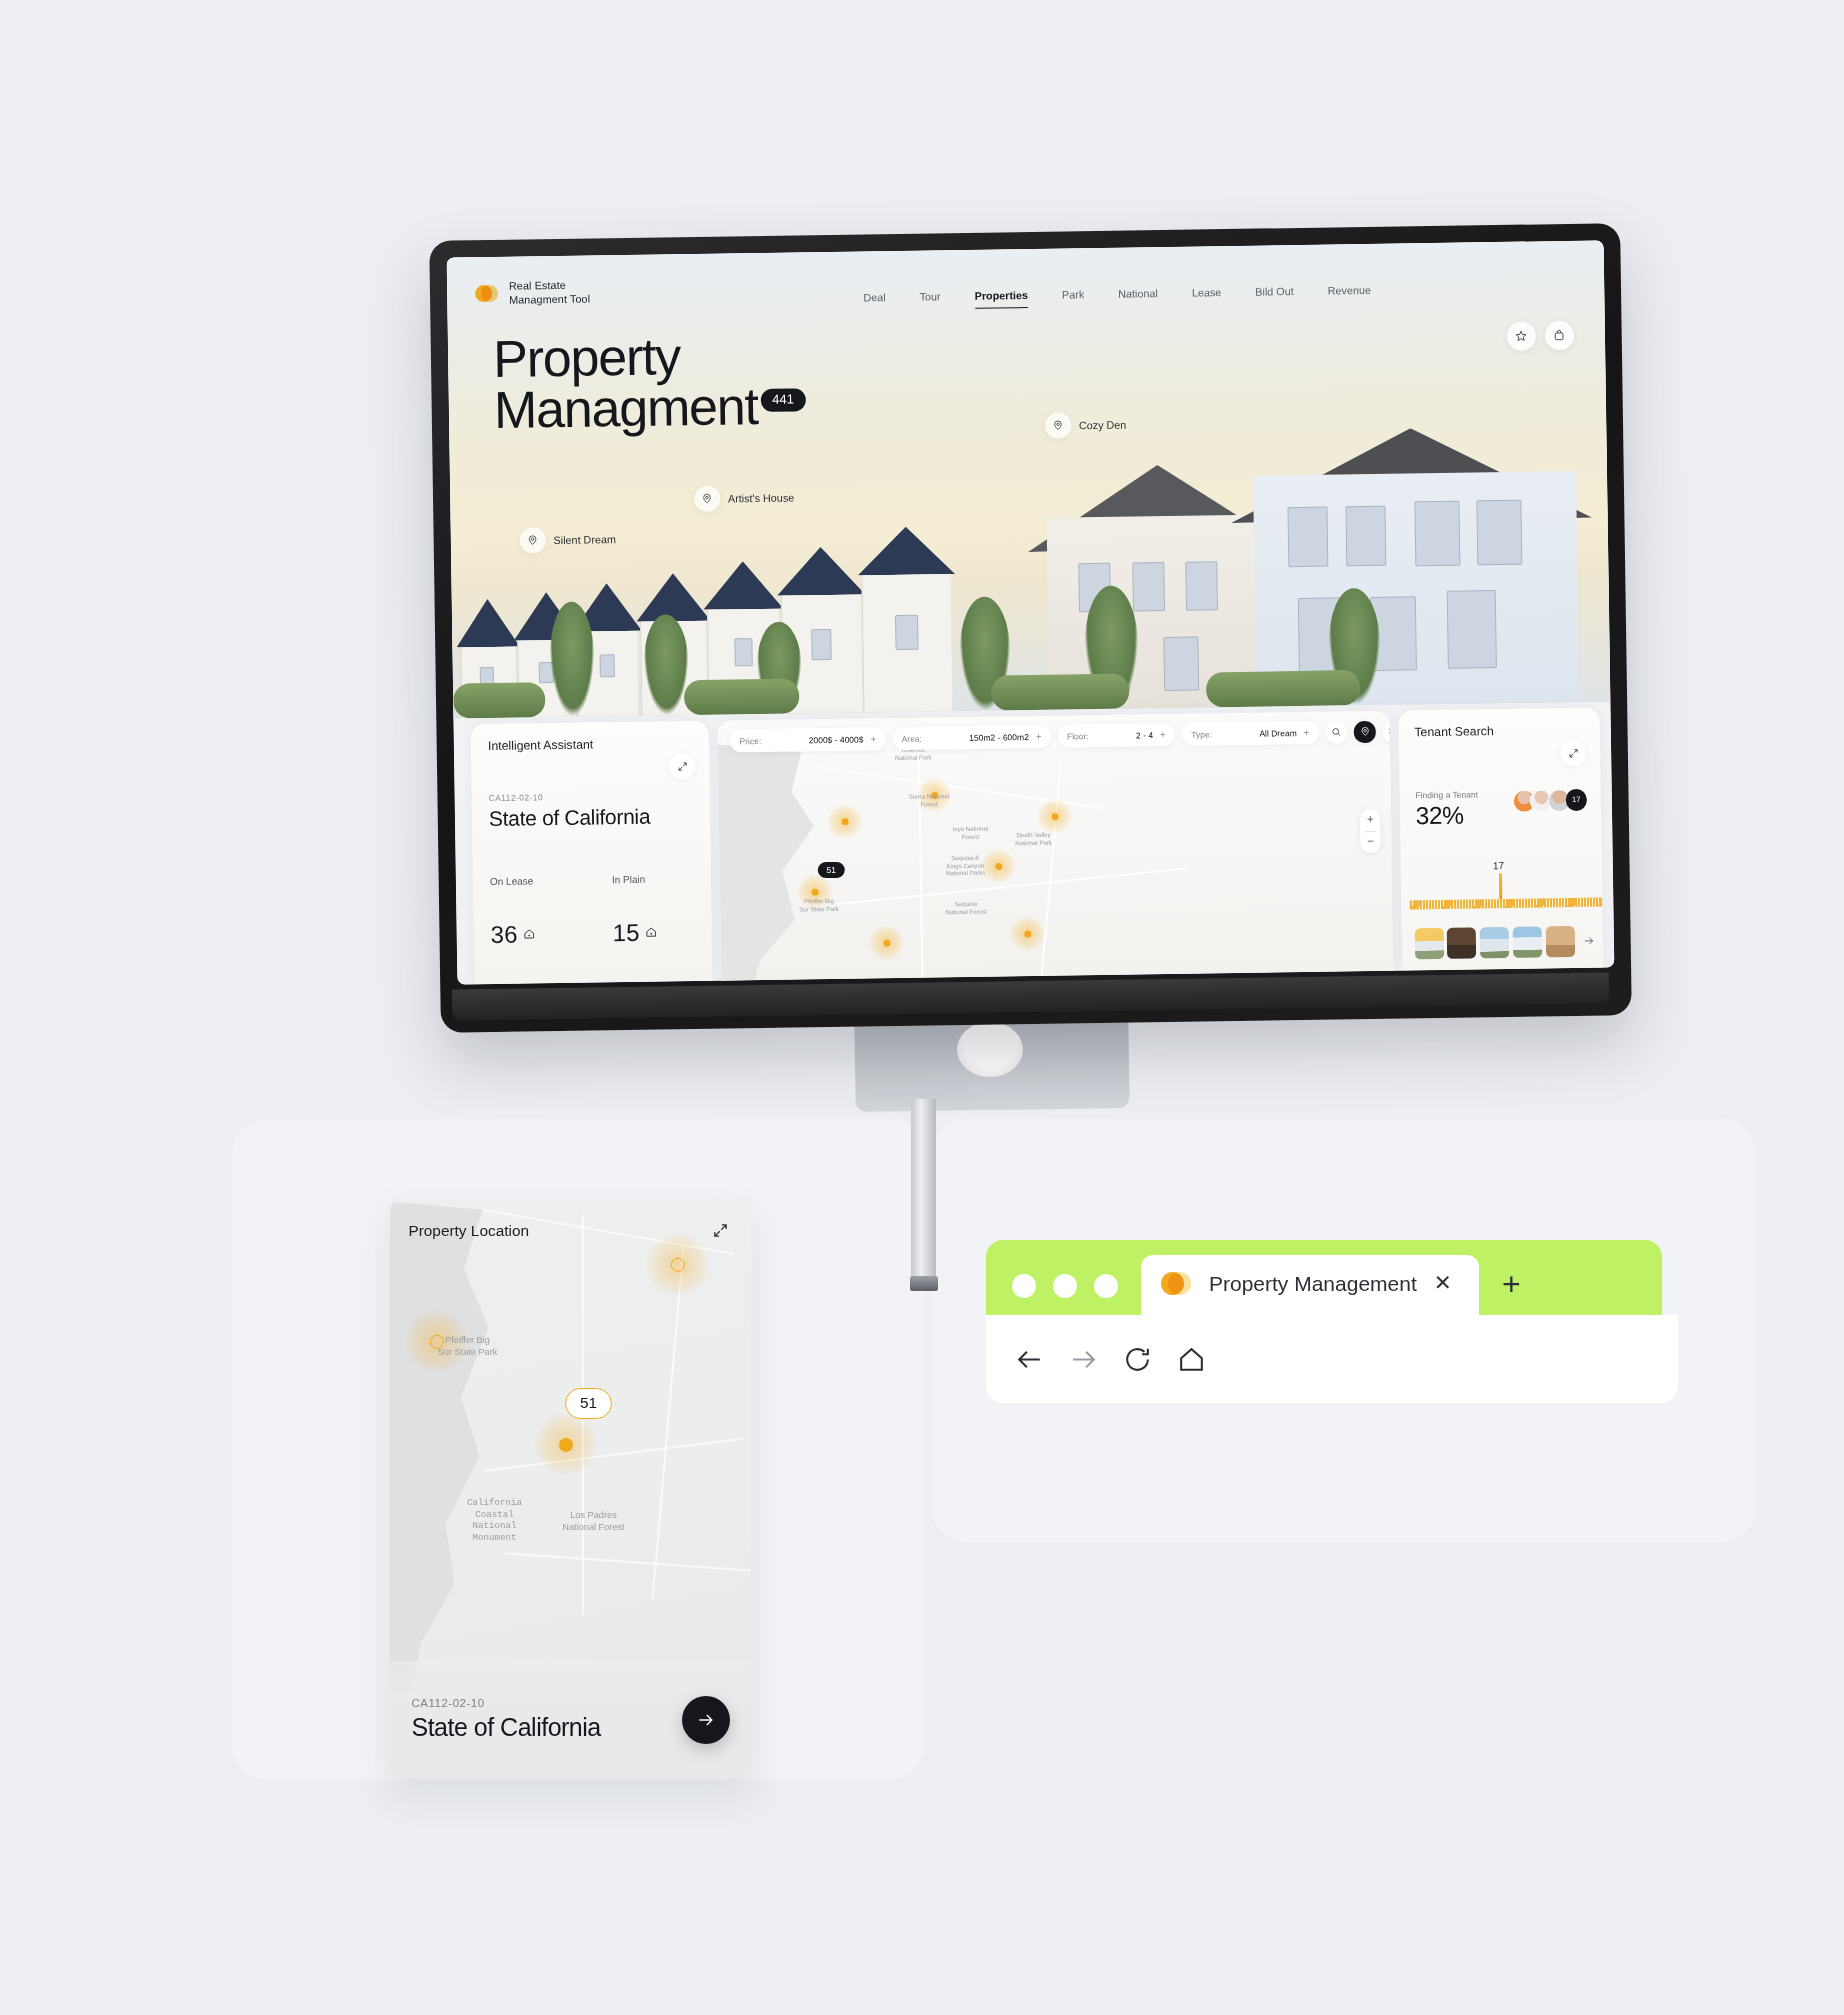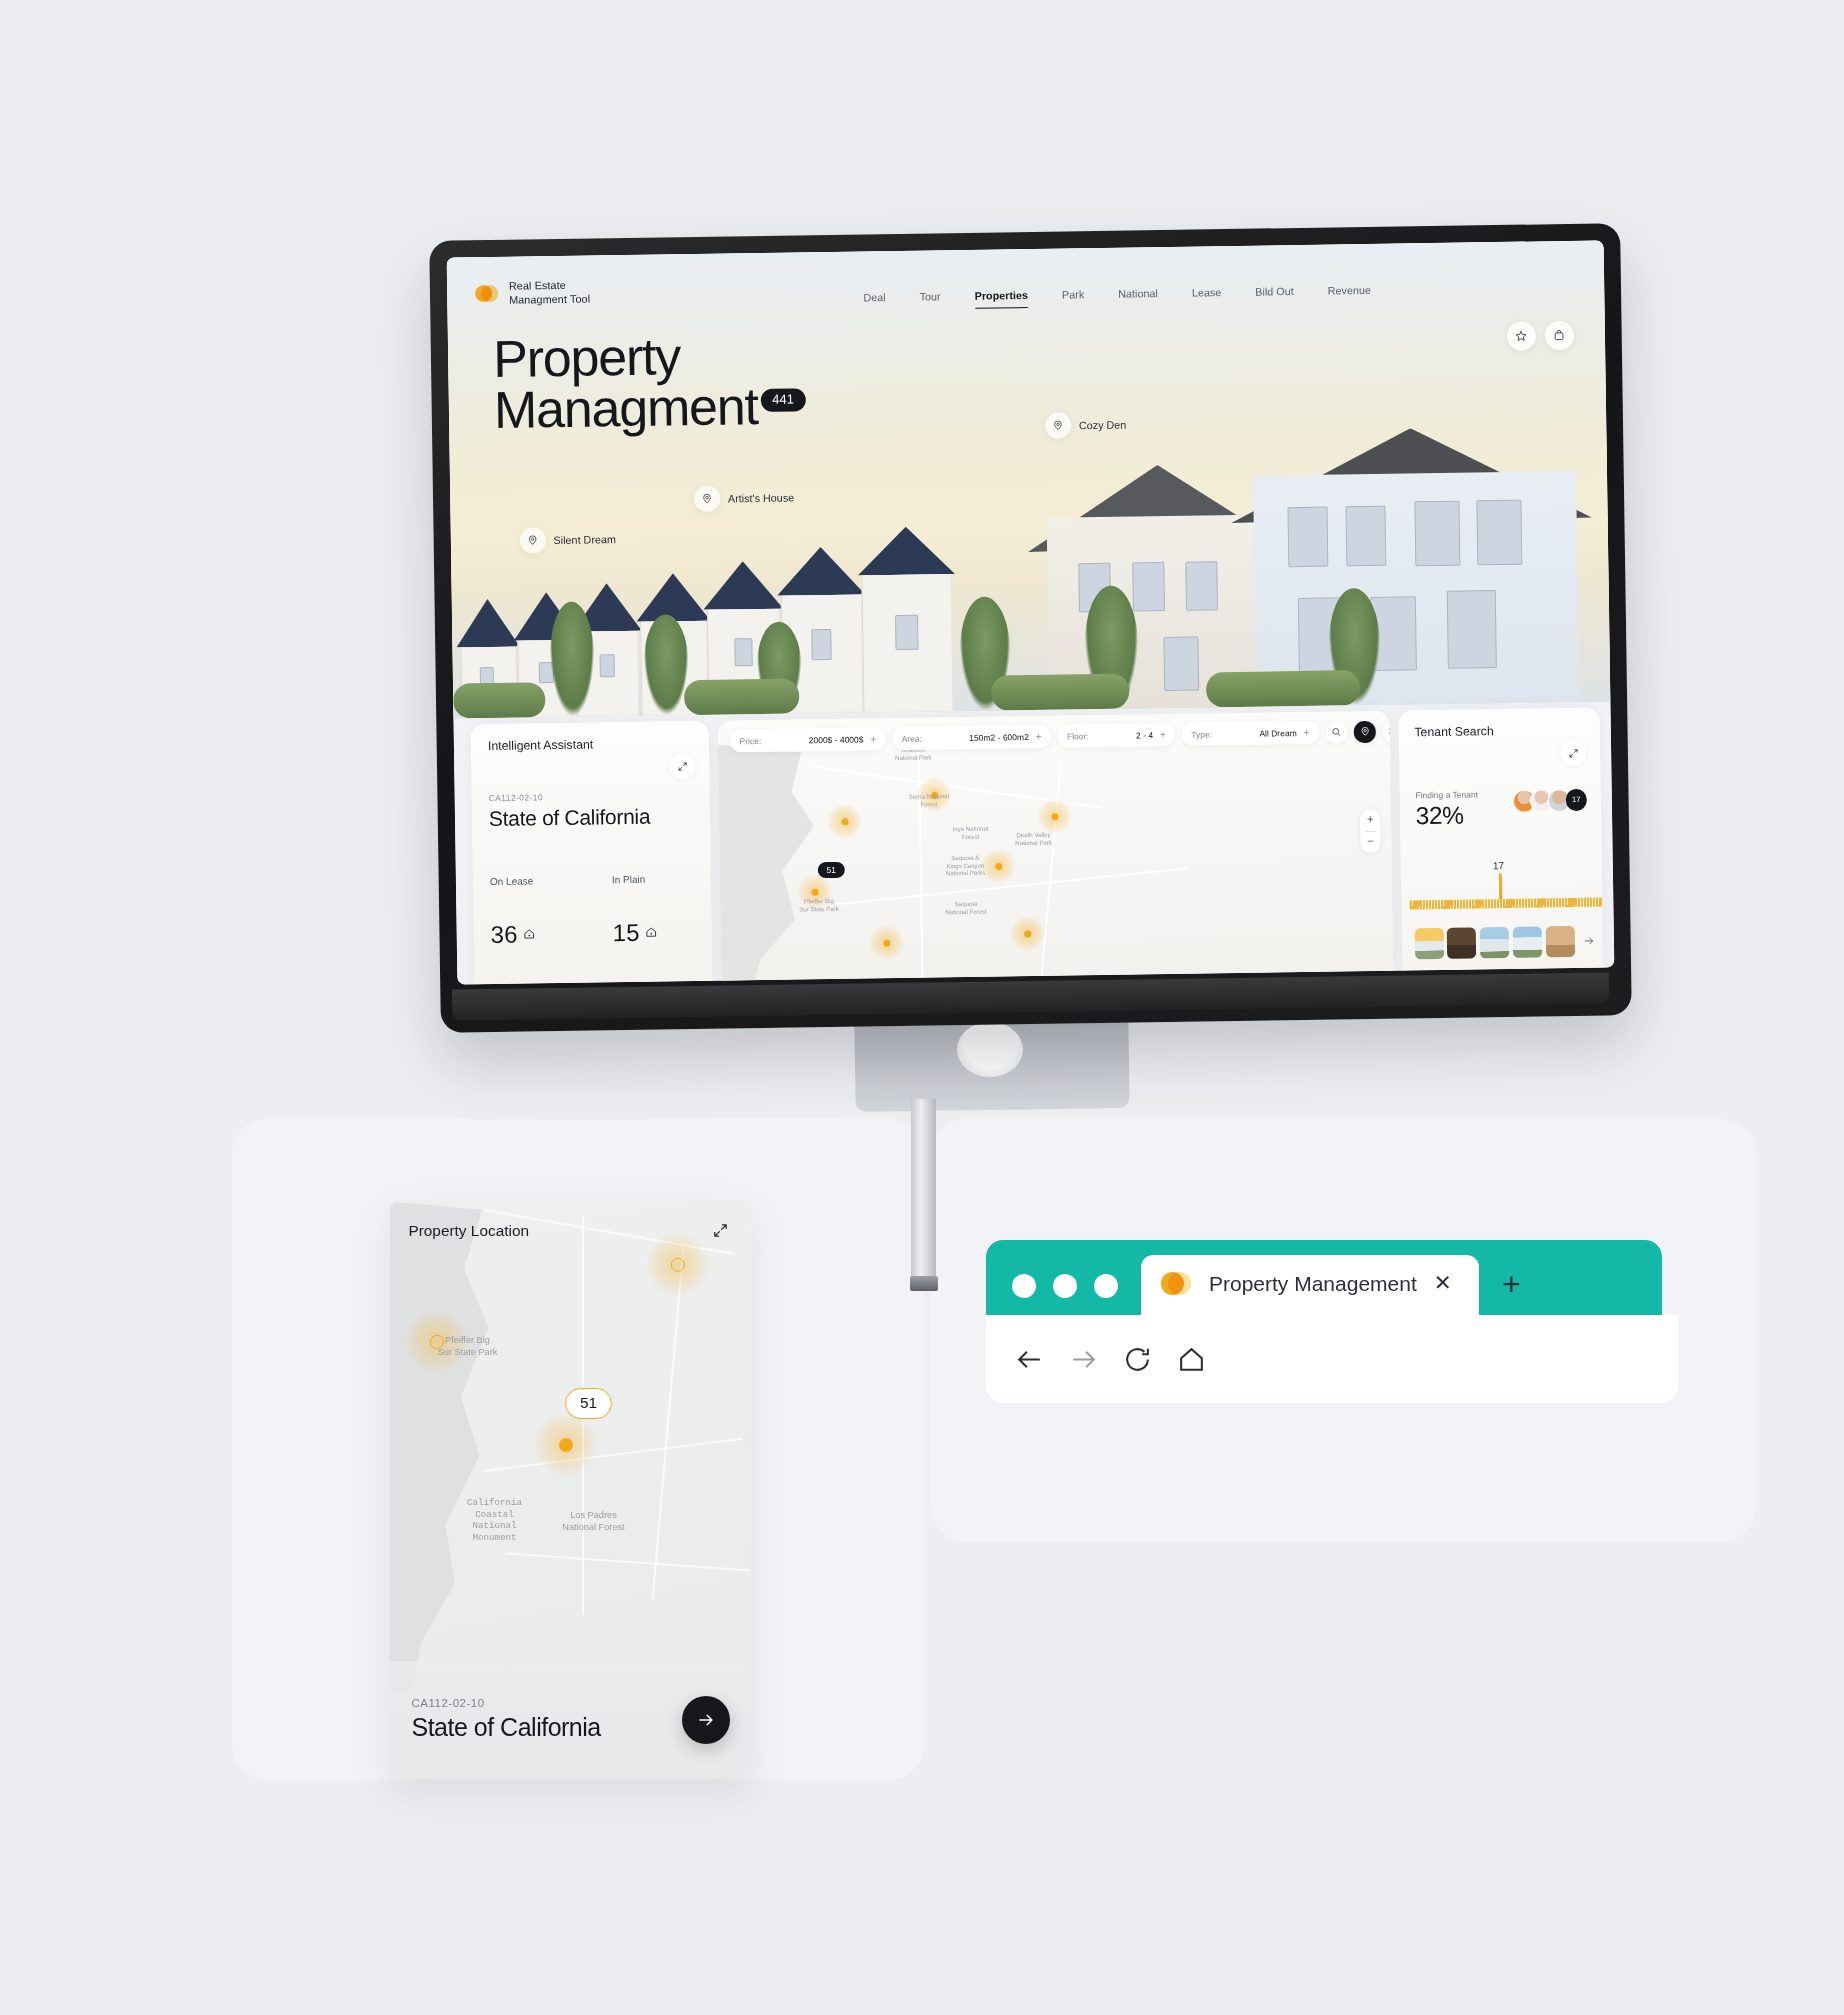--- a/index.html
+++ b/index.html
@@ -331,21 +331,21 @@
     cursor: pointer; display: flex; align-items: center; justify-content: center;
     box-shadow: 0 6.1px 17px rgba(0,0,0,.2);
   }
 
   
   #browser {
     position: absolute; left: 986px; top: 1240px; width: 692px; height: 163px;
   }
   .bm-topbar {
     position: absolute; left: 0; top: 0; right: 16px; height: 75px;
-    background: #14b8a6; border-radius: 17px 17px 0 0;
+    background: #bef264; border-radius: 17px 17px 0 0;
     display: flex; align-items: flex-end;
   }
   .bm-dots { display: flex; gap: 17px; padding: 0 23px 17px 26px; }
   .bm-dot { width: 24px; height: 24px; border-radius: 50%; background: #fff; }
   .bm-tab {
     display: flex; align-items: center; gap: 17px;
     background: #fff; border-radius: 12.3px 12.3px 0 0; padding: 12.3px 20px 14px 20px;
     height: 60px; min-width: 338px;
   }
   .bm-fav { position: relative; width: 31px; height: 31px; flex: none; }

